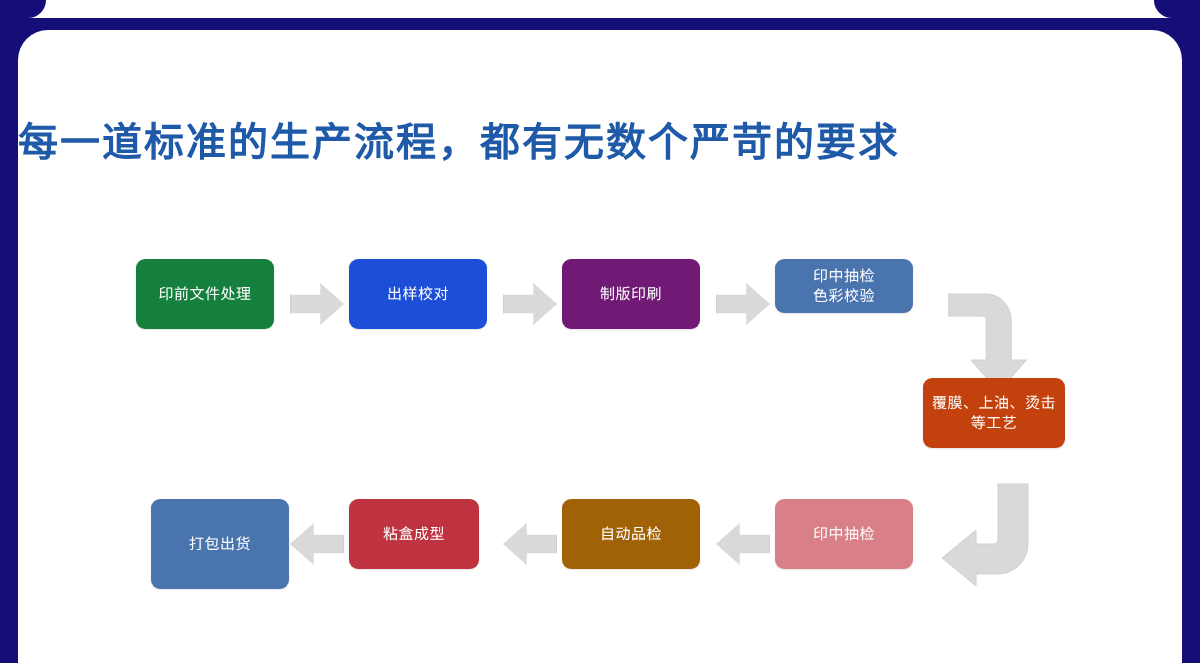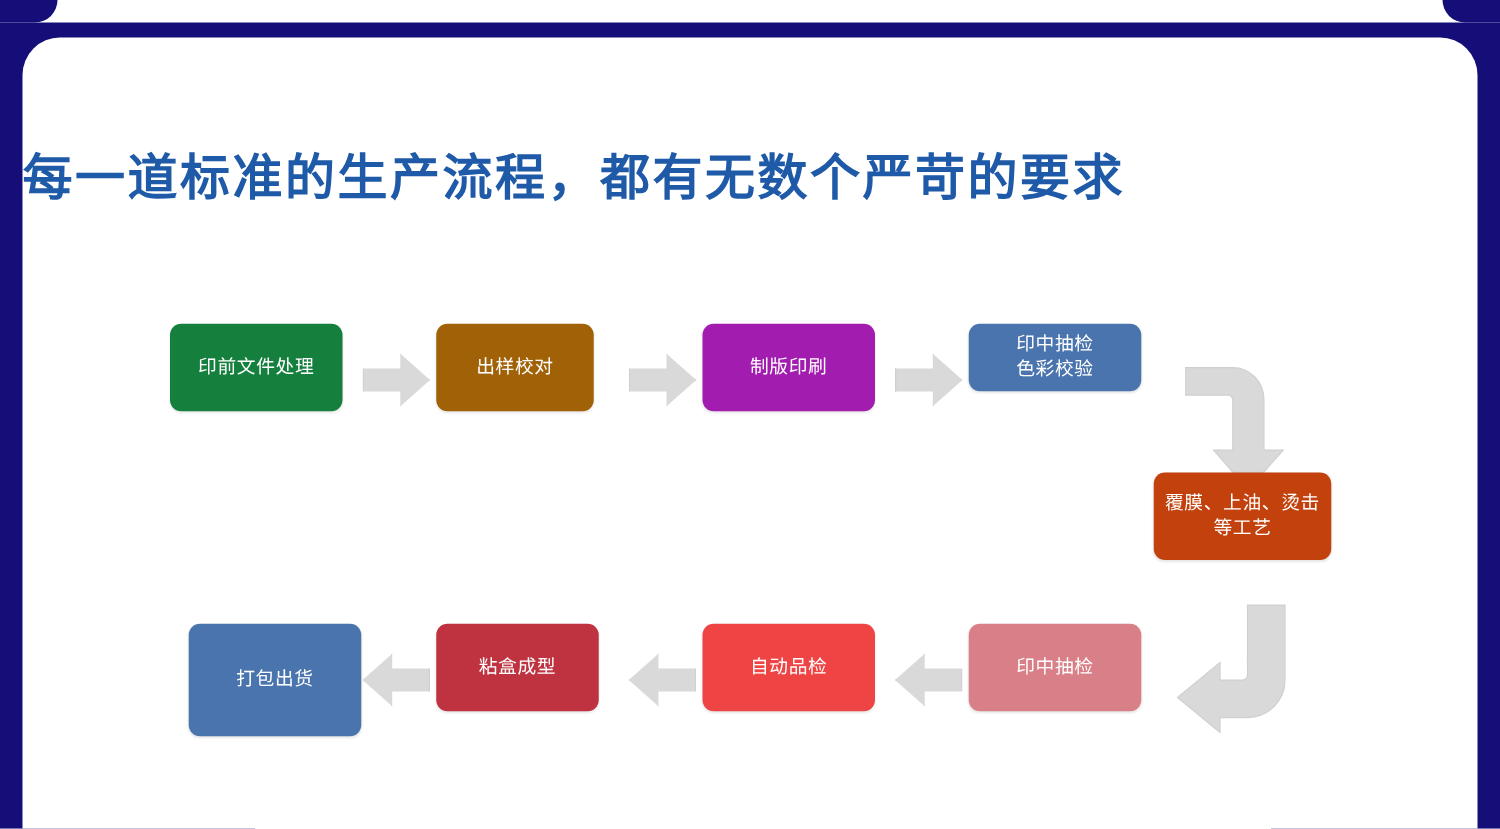--- a/index.html
+++ b/index.html
@@ -135,27 +135,27 @@
     <div class="title">每一道标准的生产流程，都有无数个严苛的要求</div>
 
     <div class="flow">
 
       <div class="node" style="left:118px; top:229px; width:138px; height:70px; background:#15803d;">
         <span>印前文件处理</span>
       </div>
 
       <div class="arrow-h arrow-right" style="left:272px; top:253px; width:52px; height:40px;"></div>
 
-      <div class="node" style="left:331px; top:229px; width:126px; height:70px; background:#a16207;">
+      <div class="node" style="left:331px; top:229px; width:138px; height:70px; background:#1d4ed8;">
         <span>出样校对</span>
       </div>
 
       <div class="arrow-h arrow-right" style="left:485px; top:253px; width:52px; height:40px;"></div>
 
-      <div class="node" style="left:544px; top:229px; width:138px; height:70px; background:#a21caf;">
+      <div class="node" style="left:544px; top:229px; width:138px; height:70px; background:#701a75;">
         <span>制版印刷</span>
       </div>
 
       <div class="arrow-h arrow-right" style="left:698px; top:253px; width:52px; height:40px;"></div>
 
       <div class="node" style="left:757px; top:229px; width:138px; height:54px; background:#4A74AE;">
         <span>印中抽检
 色彩校验</span>
       </div>
 
@@ -175,21 +175,21 @@
           <path d="M90 2 V62 a30 30 0 0 1 -30 30 H38 V104 L4 76 L38 48 V62 H56 a4 4 0 0 0 4 -4 V2 Z" fill="#D9D9D9" stroke="#D0D0D0" stroke-width="1"></path>
         </svg>
       </div>
 
       <div class="node" style="left:757px; top:469px; width:138px; height:70px; background:#D97F87;">
         <span>印中抽检</span>
       </div>
 
       <div class="arrow-h arrow-left" style="left:698px; top:493px; width:52px; height:40px;"></div>
 
-      <div class="node" style="left:544px; top:469px; width:138px; height:70px; background:#ef4444;">
+      <div class="node" style="left:544px; top:469px; width:138px; height:70px; background:#a16207;">
         <span>自动品检</span>
       </div>
 
       <div class="arrow-h arrow-left" style="left:485px; top:493px; width:52px; height:40px;"></div>
 
       <div class="node" style="left:331px; top:469px; width:130px; height:70px; background:#BF3340;">
         <span>粘盒成型</span>
       </div>
 
       <div class="arrow-h arrow-left" style="left:272px; top:493px; width:52px; height:40px;"></div>

